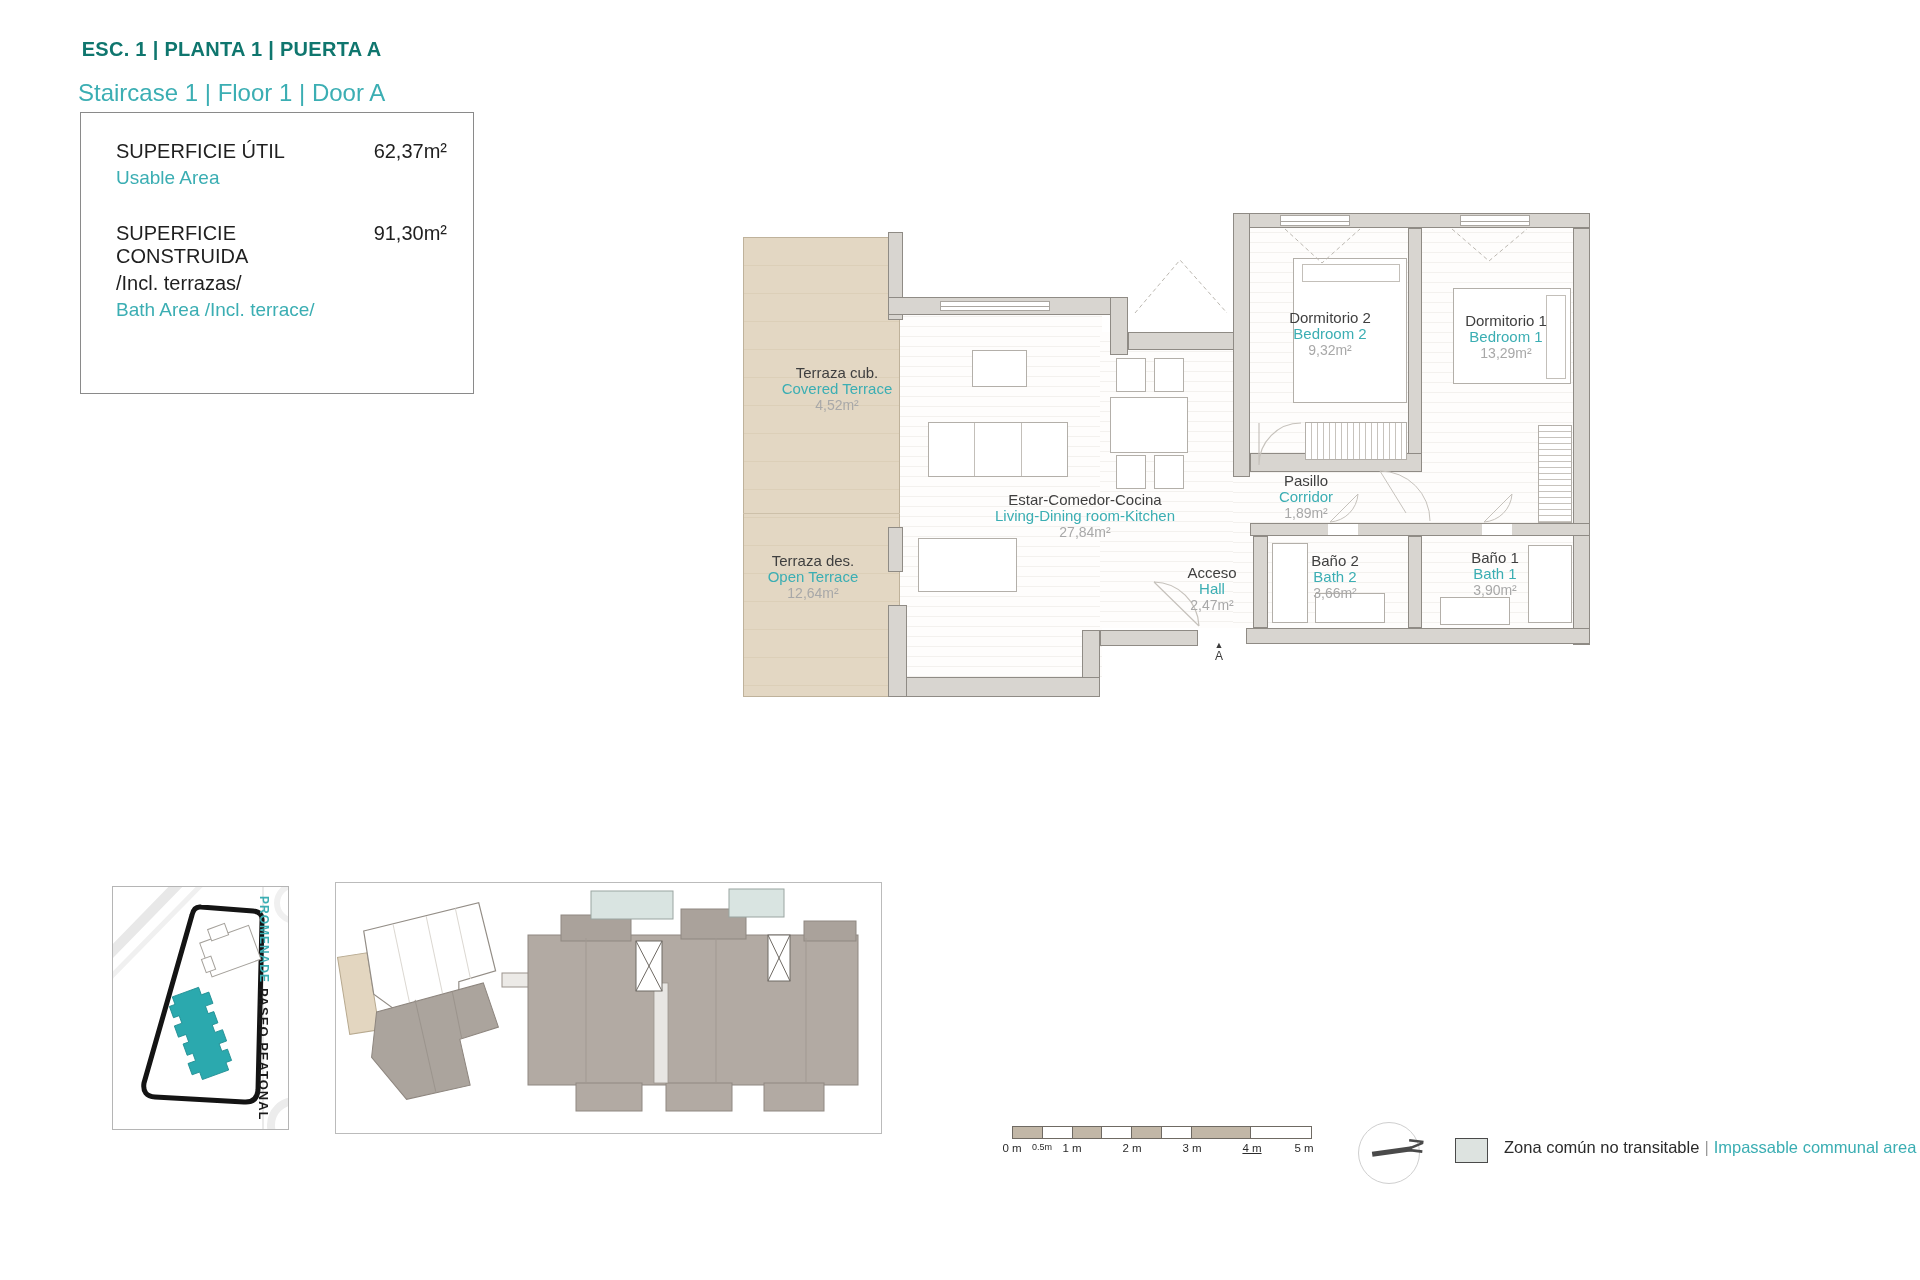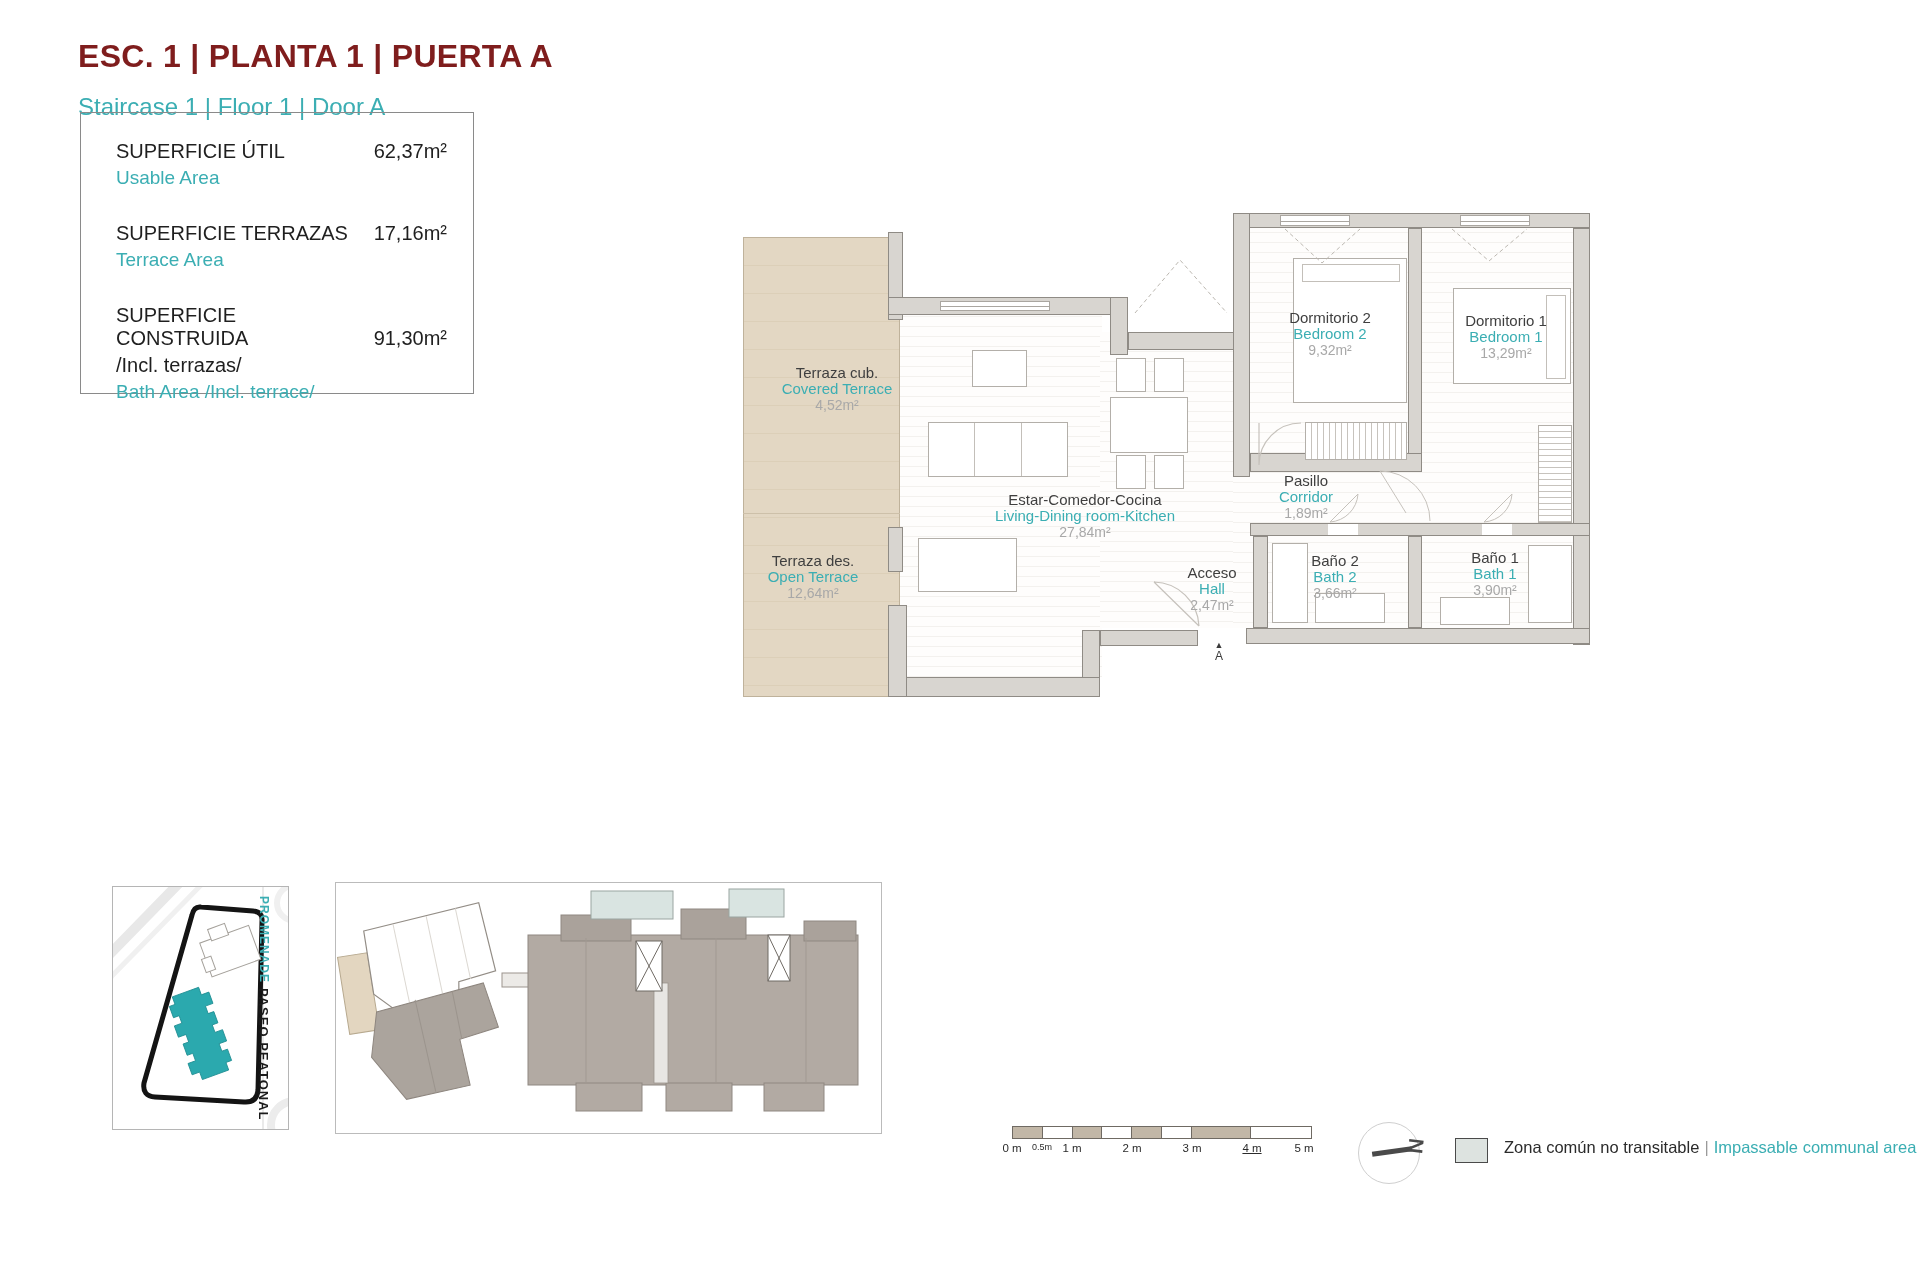--- a/index.html
+++ b/index.html
@@ -1,28 +1,28 @@
 <!DOCTYPE html>
 <html><head>
 <meta charset="utf-8">
 <style>
   html,body{margin:0;padding:0;background:#fff;}
   #page{position:relative;width:1920px;height:1280px;background:#fff;overflow:hidden;
         font-family:"Liberation Sans", sans-serif;color:#222;}
 
   
   .hdr{position:absolute;left:78px;top:38px;}
-  .hdr .t-es{font-size:32px;font-weight:bold;color:#7f1d1d;letter-spacing:.3px;}
+  .hdr .t-es{font-size:20px;font-weight:bold;color:#0f766e;letter-spacing:.3px;text-align:center;}
   .hdr .t-en{font-size:24px;color:#3BAEB3;margin-top:18px;}
 
   
   .sumbox{position:absolute;left:80px;top:112px;width:394px;height:282px;border:1px solid #8a8a8a;
           box-sizing:border-box;padding:27px 26px 0 35px;}
   .srow{margin-bottom:33px;}
-  .srow .line1{display:flex;justify-content:space-between;align-items:flex-end;}
+  .srow .line1{display:flex;justify-content:space-between;align-items:flex-start;}
   .srow .es{font-size:20px;color:#1f1f1f;}
   .srow .val{font-size:20px;color:#1f1f1f;}
   .srow .es2{font-size:20px;color:#1f1f1f;margin-top:4px;}
   .srow .en{font-size:19px;color:#3BAEB3;margin-top:4px;}
 
   
   .plan{position:absolute;left:740px;top:205px;width:880px;height:520px;}
   .base{position:absolute;background:#fefdfc;
         background-image:repeating-linear-gradient(180deg,rgba(0,0,0,0) 0 9px,#f3f1ee 9px 10px);}
   .terrace{position:absolute;left:3px;top:32px;width:157px;height:460px;background:#e3d7c3;
@@ -92,27 +92,20 @@
     <div class="t-en">Staircase 1 | Floor 1 | Door A</div>
   </div>
 
   <div class="sumbox">
     <div class="srow">
       <div class="line1">
         <span class="es">SUPERFICIE ÚTIL</span>
         <span class="val">62,37m²</span>
       </div>
       <div class="en">Usable Area</div>
-    </div>
-    <div class="srow">
-      <div class="line1">
-        <span class="es">SUPERFICIE TERRAZAS</span>
-        <span class="val">17,16m²</span>
-      </div>
-      <div class="en">Terrace Area</div>
     </div>
     <div class="srow">
       <div class="line1">
         <span class="es">SUPERFICIE CONSTRUIDA</span>
         <span class="val">91,30m²</span>
       </div>
       <div class="es2">/Incl. terrazas/</div>
       <div class="en">Bath Area /Incl. terrace/</div>
     </div>
   </div>

